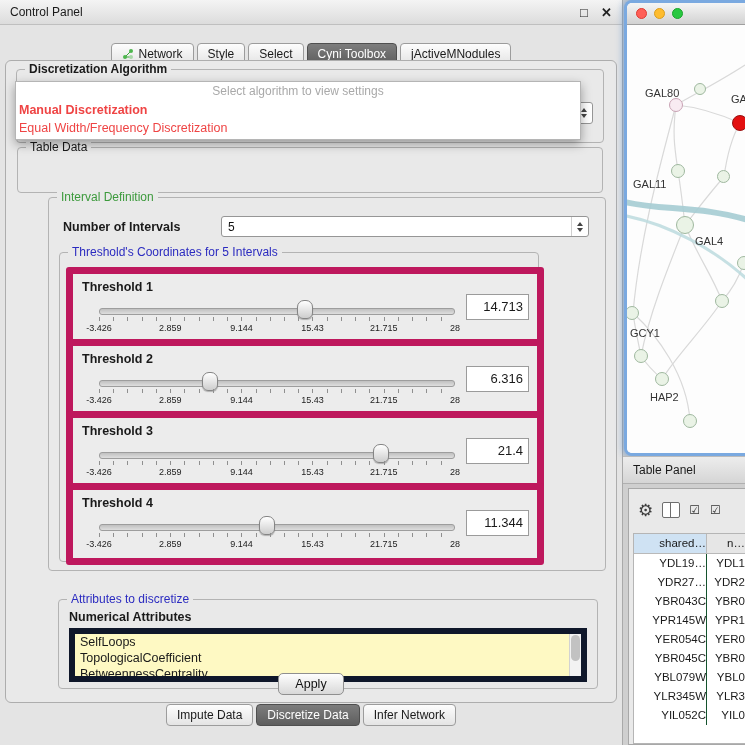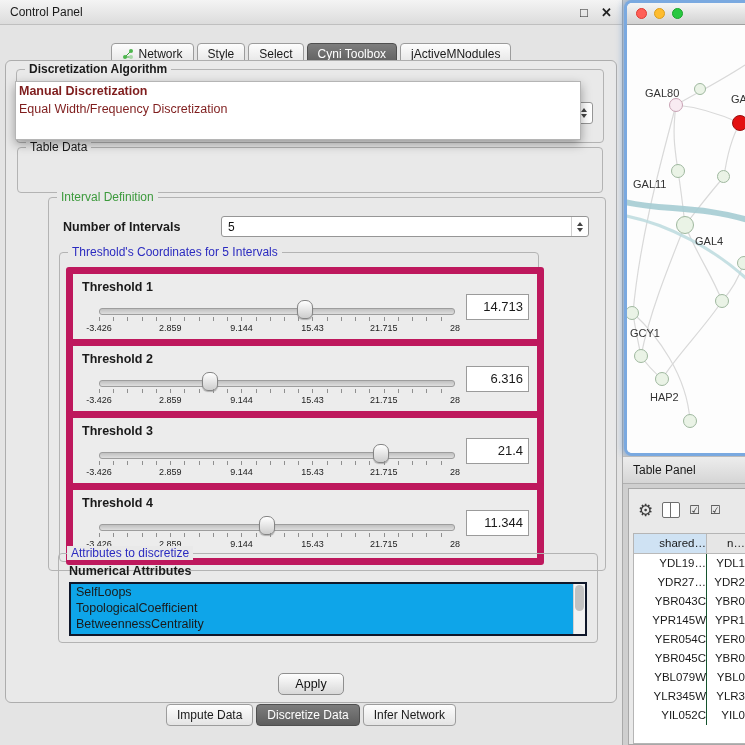--- a/index.html
+++ b/index.html
@@ -34,21 +34,21 @@
   .combo-arrows i{width:0;height:0;border-left:3.5px solid transparent;border-right:3.5px solid transparent;}
   .combo-arrows .up{border-bottom:4px solid #444;}
   .combo-arrows .dn{border-top:4px solid #444;}
 
   .algo{left:10px;top:8px;width:586px;height:72px;}
   .algo-combo{position:absolute;left:8px;top:32px;width:568px;height:22px;}
 
   .popup{position:absolute;left:9px;top:20px;width:564px;height:57px;background:#fff;border:1px solid #b5b5b5;
          box-shadow:0 4px 10px rgba(0,0,0,.35);z-index:5;}
   .popup-hint{height:19px;line-height:19px;text-align:center;color:#a9a9a9;font-size:12px;}
-  .popup-item{height:18px;line-height:18px;padding-left:3px;font-size:12.5px;color:#7f1d1d;}
+  .popup-item{height:18px;line-height:18px;padding-left:3px;font-size:12.5px;color:#ef4444;}
   .popup-item.bold{font-weight:bold;}
 
   .tdata{left:11px;top:86px;width:584px;height:44px;}
   .tdata-combo{position:absolute;left:8px;top:12px;width:568px;height:22px;}
 
   .interval{left:42px;top:136px;width:556px;height:372px;}
   .num-label{position:absolute;left:14px;top:22px;font-weight:bold;font-size:12.5px;}
   .num-combo{position:absolute;left:172px;top:18px;width:368px;height:21px;}
 
   .thresholds{position:absolute;left:10px;top:54px;width:478px;height:308px;border:1px solid #9f9fd0;border-color:#b3b3b3;}
@@ -60,23 +60,23 @@
   .thumb-rail{position:absolute;left:6px;right:6px;top:0;height:22px;}
   .thumb{position:absolute;top:2px;width:14px;height:17px;margin-left:-7px;background:linear-gradient(#ffffff,#cdcdcd);
          border:1px solid #858585;border-radius:7px 7px 6px 6px;box-shadow:0 1px 1px rgba(0,0,0,.25);}
   .ticks{position:absolute;left:6px;right:6px;top:19px;height:4px;
          background:repeating-linear-gradient(to right,#8f8f8f 0 1px,transparent 1px 14.23px);}
   .tick-labels{position:absolute;left:6px;right:6px;top:25px;height:12px;font-size:9px;color:#222;}
   .tick-labels span{position:absolute;transform:translateX(-50%);white-space:nowrap;}
   .th-value{position:absolute;right:8px;top:20px;width:56px;height:24px;background:#fff;border:1px solid #9b9b9b;
             font-size:13px;text-align:right;line-height:24px;padding-right:5px;}
 
-  .attrs{left:52px;top:492px;width:538px;height:88px;text-decoration:underline;}
+  .attrs{left:52px;top:538px;width:538px;height:88px;text-decoration:underline;}
   .attrs-subtitle{position:absolute;left:10px;top:10px;font-weight:bold;font-size:12.5px;}
-  .listbox{position:absolute;left:10px;top:28px;right:10px;bottom:6px;background:#0ea5e9;border:2px solid #0f172a;overflow:hidden;font-size:12.5px;}
+  .listbox{position:absolute;left:10px;top:28px;right:10px;bottom:6px;background:#fef9c3;border:6px solid #0f172a;overflow:hidden;font-size:12.5px;}
   .listbox .item{height:16px;line-height:16px;padding-left:5px;}
   .vscroll{position:absolute;right:0;top:0;bottom:0;width:11px;background:#f2f2f2;border-left:1px solid #d2d2d2;}
   .vscroll .sthumb{position:absolute;top:1px;left:1px;right:1px;height:26px;background:#c2c2c2;border-radius:5px;}
 
   .apply{position:absolute;left:50%;transform:translateX(-50%);top:612px;width:66px;height:22px;
          background:linear-gradient(#fefefe,#d8d8d8);border:1px solid #8f8f8f;border-radius:5px;
          font-size:12.5px;font-family:inherit;color:#111;}
 
   
   .netwin{position:absolute;left:627px;top:3px;width:118px;height:450px;border-radius:5px 0 0 5px;
@@ -158,20 +158,21 @@
       <div class="combo algo-combo">
         <span class="combo-text"></span>
         <span class="combo-arrows">
             <i class="up"></i>
             <i class="dn"></i>
           </span>
       </div>
     </div>
 
     <div class="popup">
+      <div class="popup-hint">Select algorithm to view settings</div>
       <div class="popup-item bold">Manual Discretization</div>
       <div class="popup-item">Equal Width/Frequency Discretization</div>
     </div>
 
     <div class="groupbox tdata">
       <span class="legend plain">Table Data</span>
     </div>
 
     <div class="groupbox interval">
       <span class="legend plain green">Interval Definition</span>

